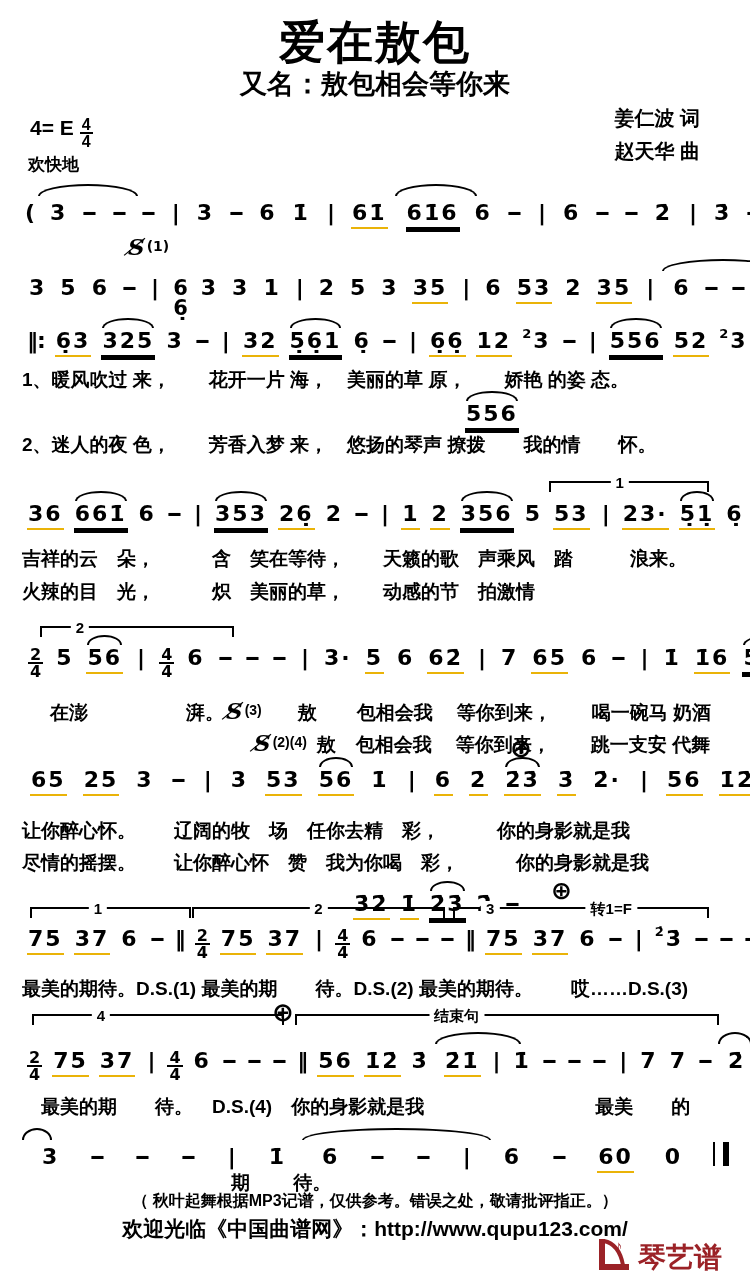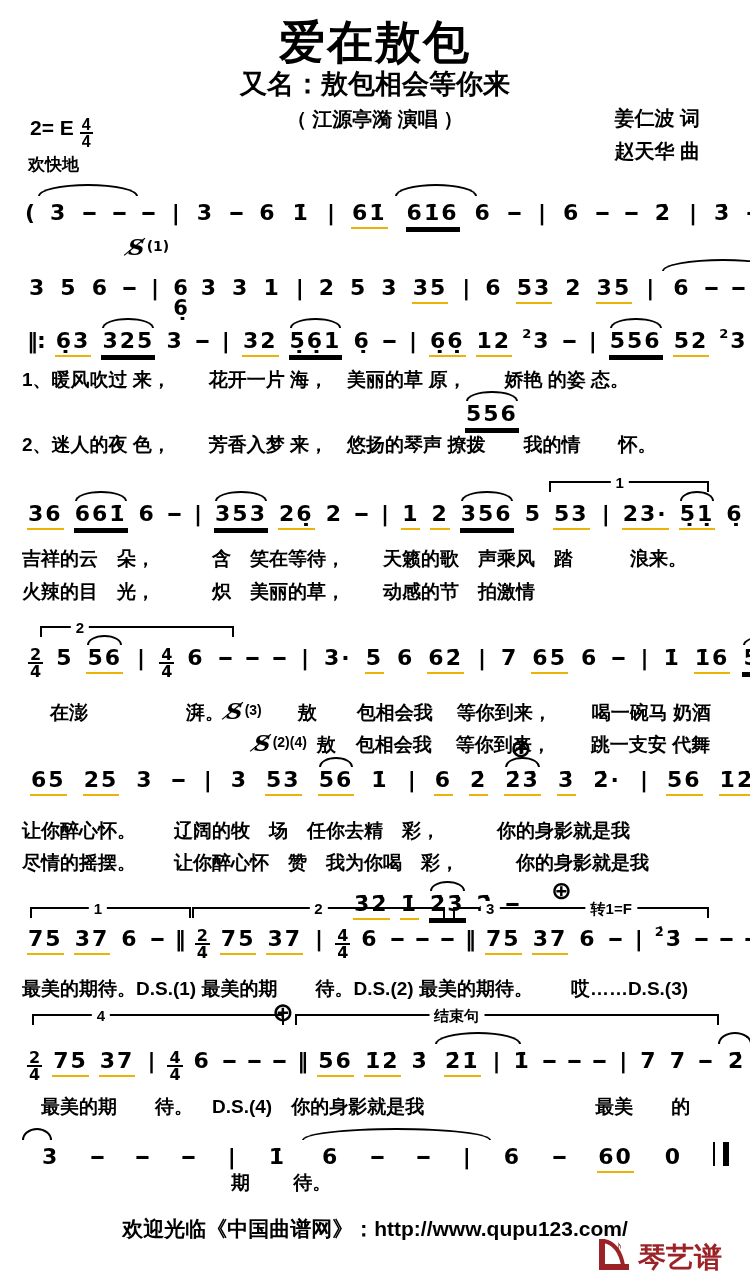--- a/index.html
+++ b/index.html
@@ -53,27 +53,26 @@
   #site{top:1215px;font-size:21px;}
   #logo{position:absolute;top:1234px;right:28px;display:flex;align-items:center;gap:4px;
         font-weight:bold;font-size:28px;}
 </style>
 </head>
 <body>
 
 <div id="page">
   <div id="subtitle" class="ctr">又名：敖包相会等你来</div>
   <div id="title" class="ctr">爱在敖包</div>
-  <div id="performer" class="ctr">（ 江源亭漪 演唱 ）</div>
   <div id="credits">
     <div>姜仁波 词</div>
     <div>赵天华 曲</div>
   </div>
   <div id="keyline">
-    <span>2= E</span>
+    <span>4= E</span>
     <span class="ts"><span class="a">4</span><span class="b">4</span></span>
   </div>
   <div id="tempo">欢快地</div>
 
   <div id="score">
       <div class="row notes" style="top: 184px; --m: 7px;"><span class="paren">(</span><span class="arc" style="width: 96px; margin-right: -96px;"></span><span class="n">3</span><span class="dash">-</span><span class="dash">-</span><span class="dash">-</span><span class="bar">|</span><span class="n">3</span><span class="dash">-</span><span class="n">6</span><span class="n">1̇</span><span class="bar">|</span><span class="n u1">61̇</span><span class="arc" style="width: 78px; margin-right: -78px;"></span><span class="n u2">61̇6</span><span class="n">6</span><span class="dash">-</span><span class="bar">|</span><span class="n">6</span><span class="dash">-</span><span class="dash">-</span><span class="n">2̇</span><span class="bar">|</span><span class="n">3̇</span><span class="dash">-</span></div>
       <div class="row notes mkr" style="top: 233px;"><span class="sp" style="width: 104px;"></span><span class="seg">S̸</span><span class="sm">(1)</span></div>
       <div class="row notes" style="top: 259px; --m: 6px;"><span class="n">3</span><span class="n">5</span><span class="n">6</span><span class="dash">-</span><span class="bar">|</span><span class="chord"><span class="a">6</span><span class="b">6̣</span></span><span class="n">3</span><span class="n">3</span><span class="n">1</span><span class="bar">|</span><span class="n">2</span><span class="n">5</span><span class="n">3</span><span class="n u1">35</span><span class="bar">|</span><span class="n">6</span><span class="n u1">53</span><span class="n">2</span><span class="n u1">35</span><span class="bar">|</span><span class="arc" style="width: 118px; margin-right: -118px;"></span><span class="n">6</span><span class="dash">-</span><span class="dash">-</span></div>
       <div class="row notes" style="top: 326px; --m: 5px;"><span class="rep">‖:</span><span class="n u1">6̣3</span><span class="n u2 tie">325</span><span class="n">3</span><span class="dash">-</span><span class="bar">|</span><span class="n u1">32</span><span class="n u2 tie">5̣6̣1</span><span class="n">6̣</span><span class="dash">-</span><span class="bar">|</span><span class="n u1">6̣6̣</span><span class="n u1">12</span><span class="gr">2</span><span class="n">3</span><span class="dash">-</span><span class="bar">|</span><span class="n u2 tie">556</span><span class="n u1">52</span><span class="gr">2</span><span class="n">3</span></div>
       <div class="row lyr" style="top: 367px;"><span class="lt">1、暖风吹过 来，　　花开一片 海，　美丽的草 原，　　娇艳 的姿 态。</span></div>
@@ -124,20 +123,21 @@
           <span class="lbl" style="left: 38%;">结束句</span>
         </div>
         <span class="coda" style="left: 250px;">⊕</span>
       </div>
       <div class="row notes" style="top: 1032px; --m: 5px;"><span class="ts"><span class="a">2</span><span class="b">4</span></span><span class="n u1">75</span><span class="n u1">37</span><span class="bar">|</span><span class="ts"><span class="a">4</span><span class="b">4</span></span><span class="n">6</span><span class="dash">-</span><span class="dash">-</span><span class="dash">-</span><span class="rep">‖</span><span class="n u1">56</span><span class="n u1">1̇2̇</span><span class="n">3̇</span><span class="arc" style="width: 82px; margin-right: -82px;"></span><span class="n u1">2̇1̇</span><span class="bar">|</span><span class="n">1̇</span><span class="dash">-</span><span class="dash">-</span><span class="dash">-</span><span class="bar">|</span><span class="n">7</span><span class="n">7</span><span class="dash">-</span><span class="arc" style="width: 30px; margin-right: -30px;"></span><span class="n">2̇</span></div>
       <div class="row lyr" style="top: 1094px;"><span class="lt">　最美的期　　待。　D.S.(4)　你的身影就是我　　　　　　　　　最美　　的</span></div>
       <div class="row notes" style="top: 1128px; --m: 15px;"><span class="arc" style="width: 26px; margin-right: -26px;"></span><span class="n">3</span><span class="dash">-</span><span class="dash">-</span><span class="dash">-</span><span class="bar">|</span><span class="n">1̇</span><span class="arc" style="width: 185px; margin-right: -185px;"></span><span class="n">6</span><span class="dash">-</span><span class="dash">-</span><span class="bar">|</span><span class="n">6</span><span class="dash">-</span><span class="n u1">60</span><span class="n">0</span><span class="fin"></span></div>
       <div class="row lyr" style="top: 1170px;"><span class="lt">　　　　　　　　　　　期　　 待。</span></div>
     </div>
 
+  <div id="footnote" class="ctr">（ 秋叶起舞根据MP3记谱，仅供参考。错误之处，敬请批评指正。）</div>
   <div id="site" class="ctr">欢迎光临《中国曲谱网》：http://www.qupu123.com/</div>
   <div id="logo" style="color: rgb(155, 34, 39);">
     <span>
       <svg width="40" height="40" viewBox="0 0 40 40">
         <path d="M8 5 v28 h27" stroke="#9b2227" stroke-width="6" fill="none"></path>
         <path d="M10 7 q15 3 19 24" stroke="#9b2227" stroke-width="4" fill="none"></path>
         <text x="21" y="17" font-size="15" fill="#9b2227" font-weight="bold">♪</text>
       </svg>
     </span>
     <span>琴艺谱</span>

